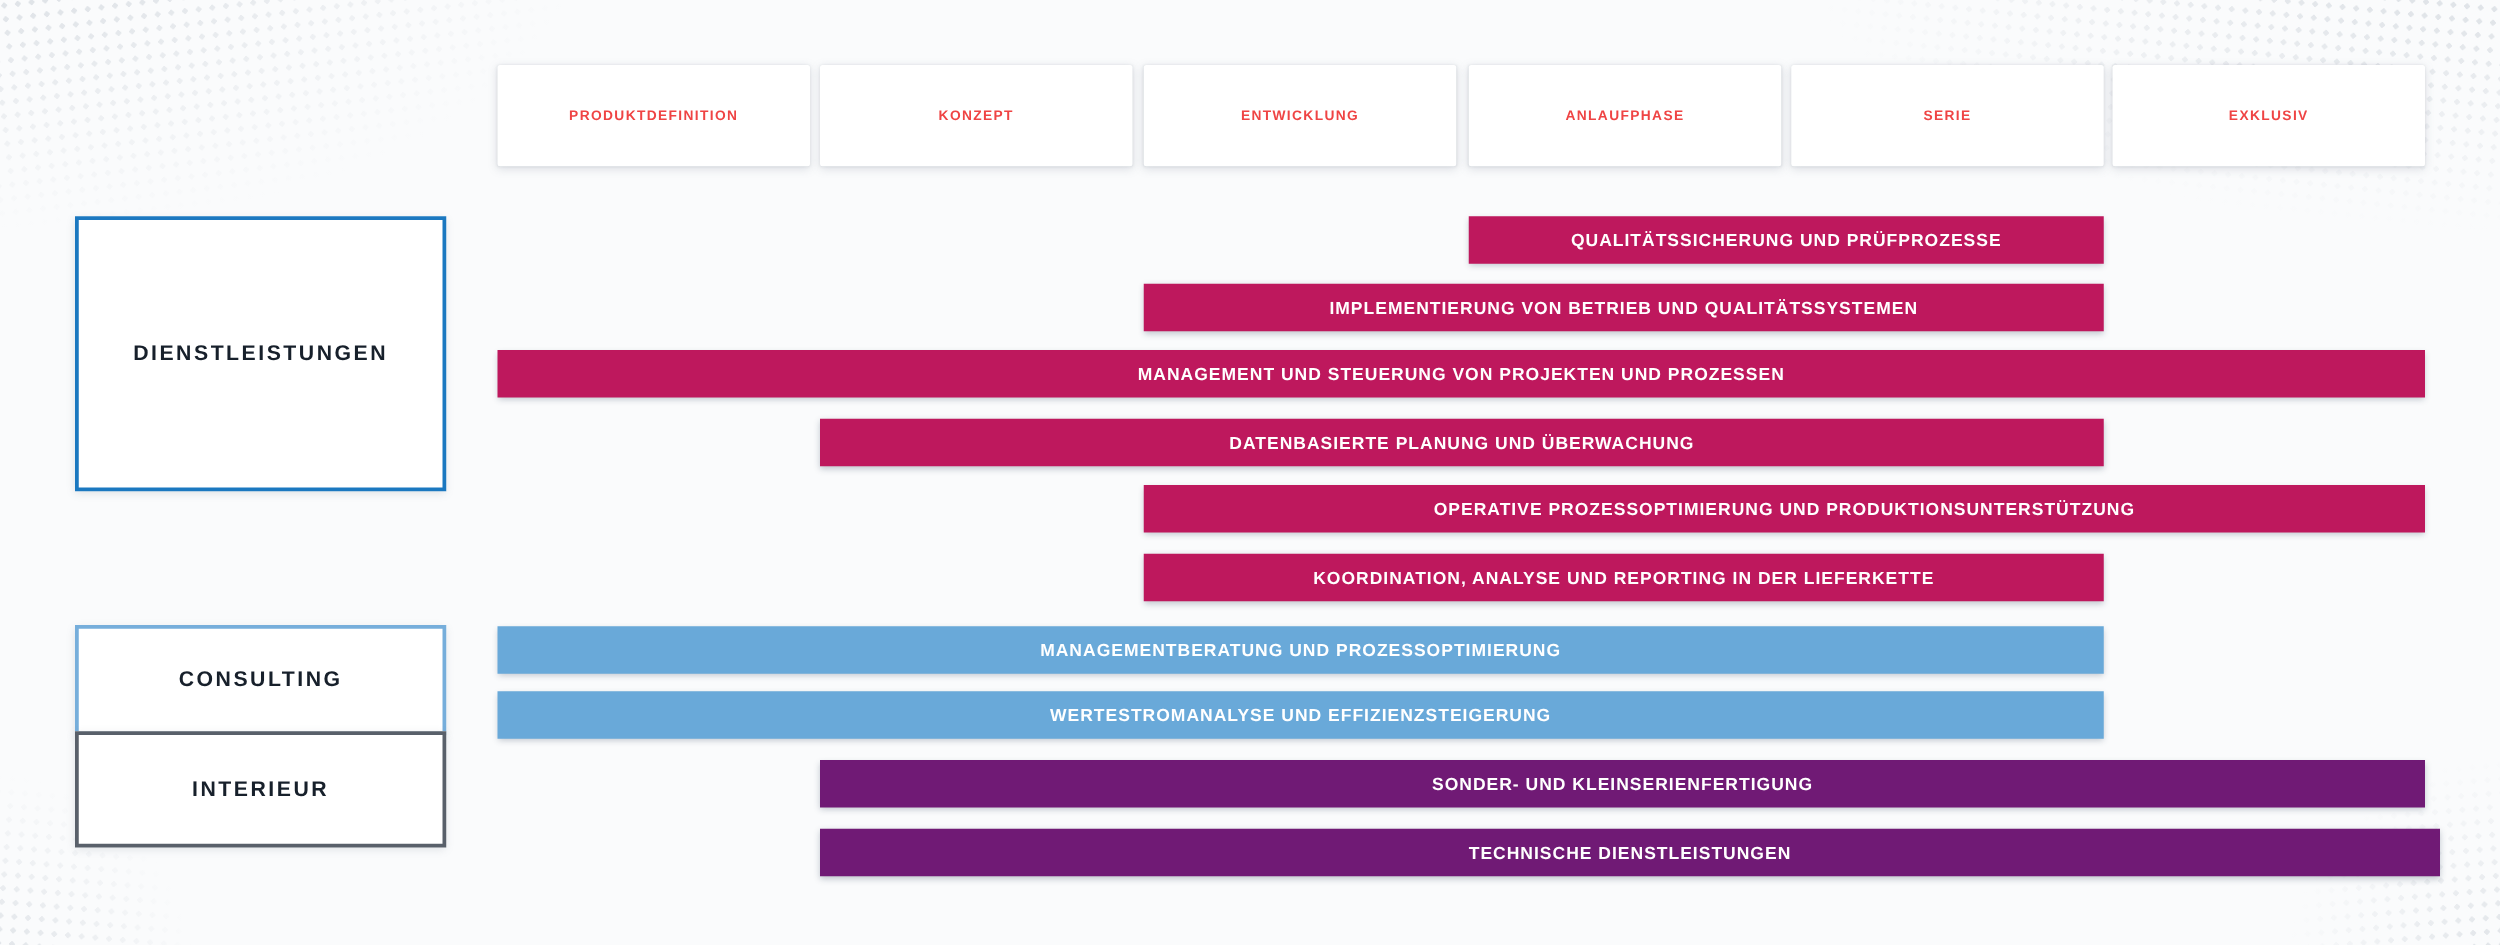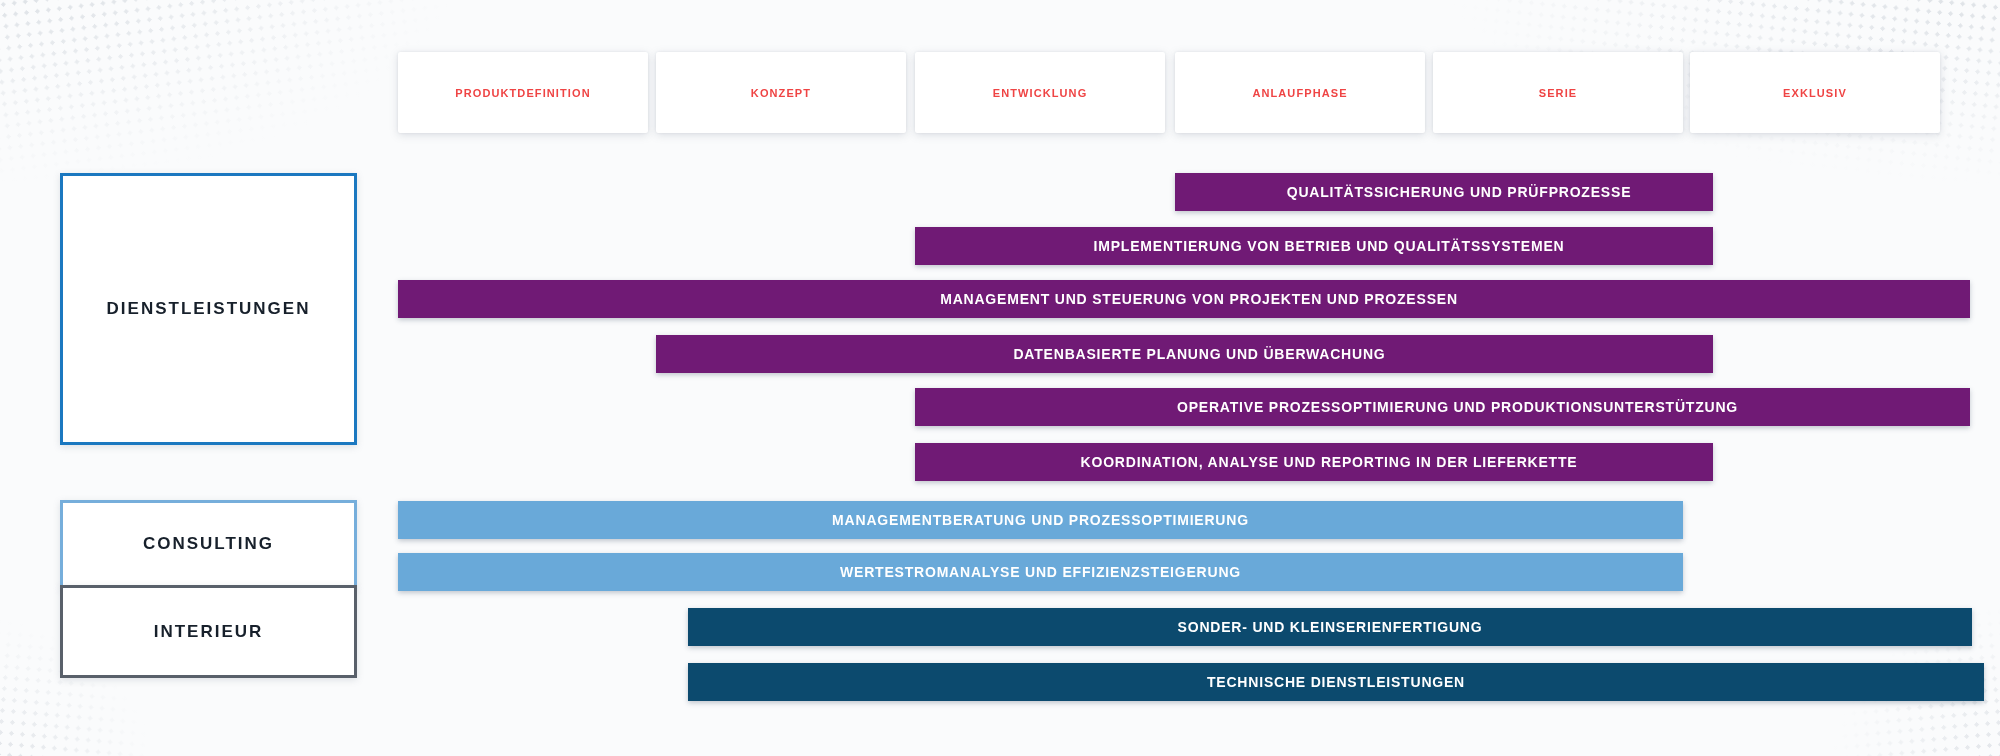--- a/index.html
+++ b/index.html
@@ -93,23 +93,23 @@
     box-shadow: 0 2px 5px rgba(45,65,90,0.28);
     z-index: 5;
   }
   .bar span {
     font-size: 14px;
     font-weight: 600;
     letter-spacing: 0.8px;
     color: #ffffff;
     white-space: nowrap;
   }
-  .bar-blue  { background: #701a75; padding-left: 30px; }
+  .bar-blue  { background: #be185d; }
   .bar-lblue { background: #69a9d9; }
-  .bar-gray  { background: #0c4a6e; margin-left: 32px; }
+  .bar-gray  { background: #701a75; }
 </style>
 </head>
 <body>
 
 <div class="canvas">
 
   <div class="dots dots-tl"></div>
   <div class="fade fade-tl"></div>
   <div class="dots dots-tr"></div>
   <div class="fade fade-tr"></div>
@@ -130,21 +130,21 @@
   <div class="phase" style="left:1175px">
       <span>ANLAUFPHASE</span>
     </div>
   <div class="phase" style="left:1433px">
       <span>SERIE</span>
     </div>
   <div class="phase" style="left:1690px">
       <span>EXKLUSIV</span>
     </div>
 
-  <div class="category cat-blue" style="top:173px;height:272px">
+  <div class="category cat-blue" style="top:173px;height:220px">
       <span>DIENSTLEISTUNGEN</span>
     </div>
   <div class="category cat-lblue" style="top:500px;height:88px">
       <span>CONSULTING</span>
     </div>
   <div class="category cat-gray" style="top:585px;height:93px">
       <span>INTERIEUR</span>
     </div>
 
   <div class="bar bar-blue" style="top:173px;left:1175px;width:508px">

